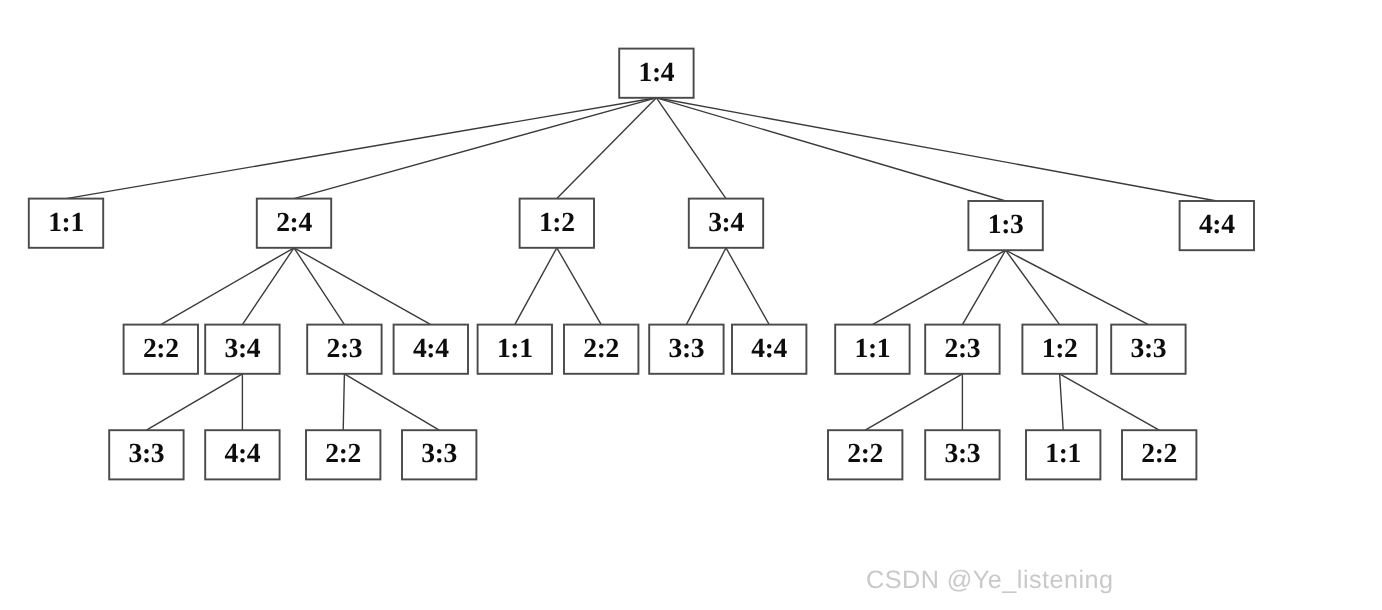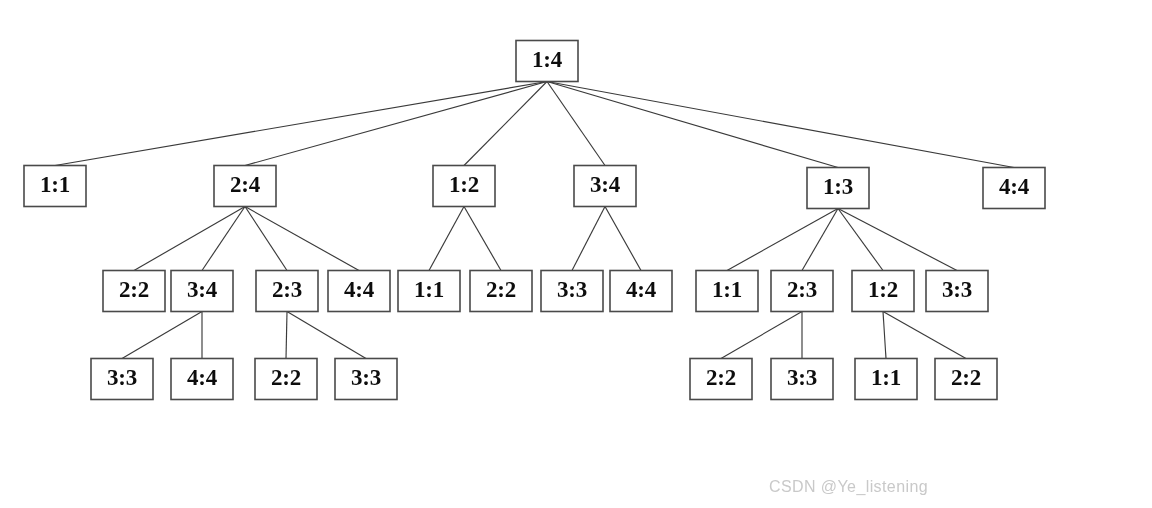--- a/index.html
+++ b/index.html
@@ -45,21 +45,21 @@
     fill: #0d0d0d;
     text-anchor: middle;
     dominant-baseline: middle;
     letter-spacing: -0.3px;
   }
   .watermark {
     position: absolute;
     right: 16px;
     bottom: 12px;
     font-family: "Liberation Sans", sans-serif;
-    font-size: 16px;
+    font-size: 21px;
     color: #c9c9c9;
     letter-spacing: 0.4px;
     white-space: nowrap;
     user-select: none;
   }
 </style>
 </head>
 <body>
 
 <div id="diagram-root">

